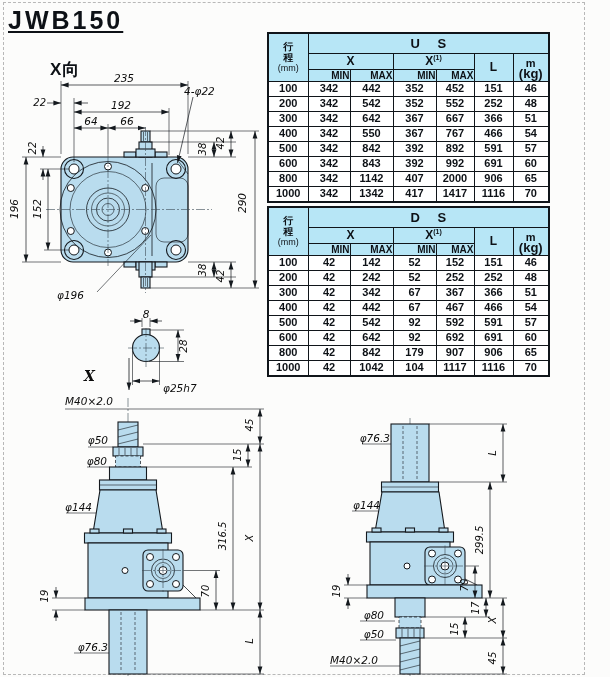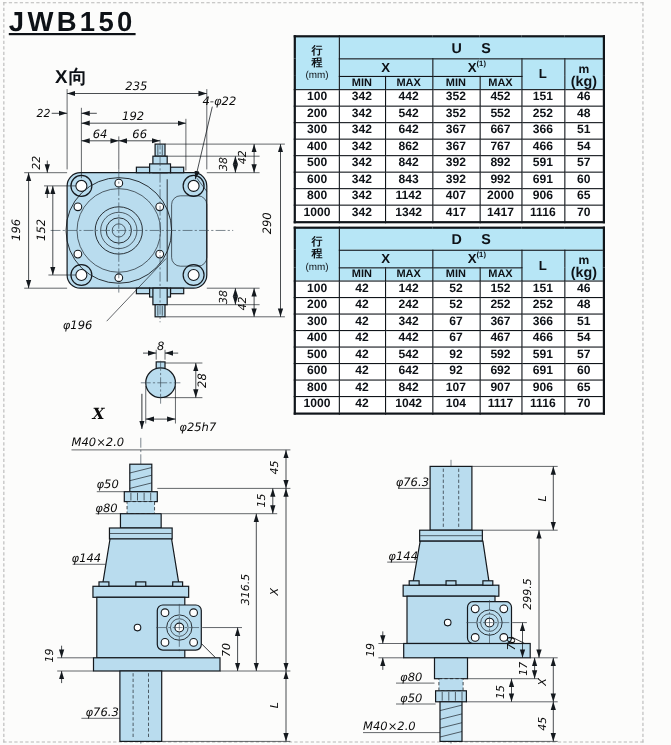--- a/index.html
+++ b/index.html
@@ -13,21 +13,21 @@
   .view-label{position:absolute;left:50px;top:40px;font-size:17px;font-weight:bold;letter-spacing:1px;margin-top:18px;}
 
   table.spec{position:absolute;border-collapse:collapse;table-layout:fixed;background:#fff;
     border:2px solid #10151a;}
   table.spec th, table.spec td{border:1px solid #10151a;text-align:center;padding:0;vertical-align:middle;}
   table.spec thead th{background:#b7e6f6;}
   tr.r1{height:20px} tr.r2{height:16px} tr.r3{height:12px}
   .series{font-size:13px;font-weight:bold;letter-spacing:7px;text-indent:7px;}
   tr.r2 th{font-size:12px;font-weight:bold;}
   tr.r2 sup{font-size:7px;font-weight:bold;vertical-align:super;}
-  tr.r3 th{font-size:10px;font-weight:bold;}
+  tr.r3 th{font-size:10px;font-weight:bold;text-align:right;}
   table.spec td{height:14px;font-size:11px;font-weight:bold;line-height:13px;}
   .stroke-col .zh{display:block;font-size:10px;line-height:11px;font-weight:bold;}
   .stroke-col .mm{display:block;font-size:9px;line-height:10px;font-weight:normal;}
   .m-lab{display:block;font-size:11px;font-weight:bold;line-height:12px;}
   .kg-lab{display:block;font-size:13px;font-weight:bold;line-height:9px;}
 
   svg{position:absolute;overflow:visible;}
   .st0{fill:#b9dcee;stroke:#14191e;stroke-width:1.1;}
   .dashedge{fill:#b9dcee;stroke:#14191e;stroke-width:0.7;stroke-dasharray:3 2;}
   .ln{stroke:#14191e;stroke-width:0.8;fill:none;}
@@ -394,21 +394,21 @@
         <td>342</td>
         <td>642</td>
         <td>367</td>
         <td>667</td>
         <td>366</td>
         <td>51</td>
       </tr>
       <tr>
         <td>400</td>
         <td>342</td>
-        <td>862</td>
+        <td>550</td>
         <td>367</td>
         <td>767</td>
         <td>466</td>
         <td>54</td>
       </tr>
       <tr>
         <td>500</td>
         <td>342</td>
         <td>842</td>
         <td>392</td>
@@ -533,21 +533,21 @@
         <td>642</td>
         <td>92</td>
         <td>692</td>
         <td>691</td>
         <td>60</td>
       </tr>
       <tr>
         <td>800</td>
         <td>42</td>
         <td>842</td>
-        <td>107</td>
+        <td>179</td>
         <td>907</td>
         <td>906</td>
         <td>65</td>
       </tr>
       <tr>
         <td>1000</td>
         <td>42</td>
         <td>1042</td>
         <td>104</td>
         <td>1117</td>

